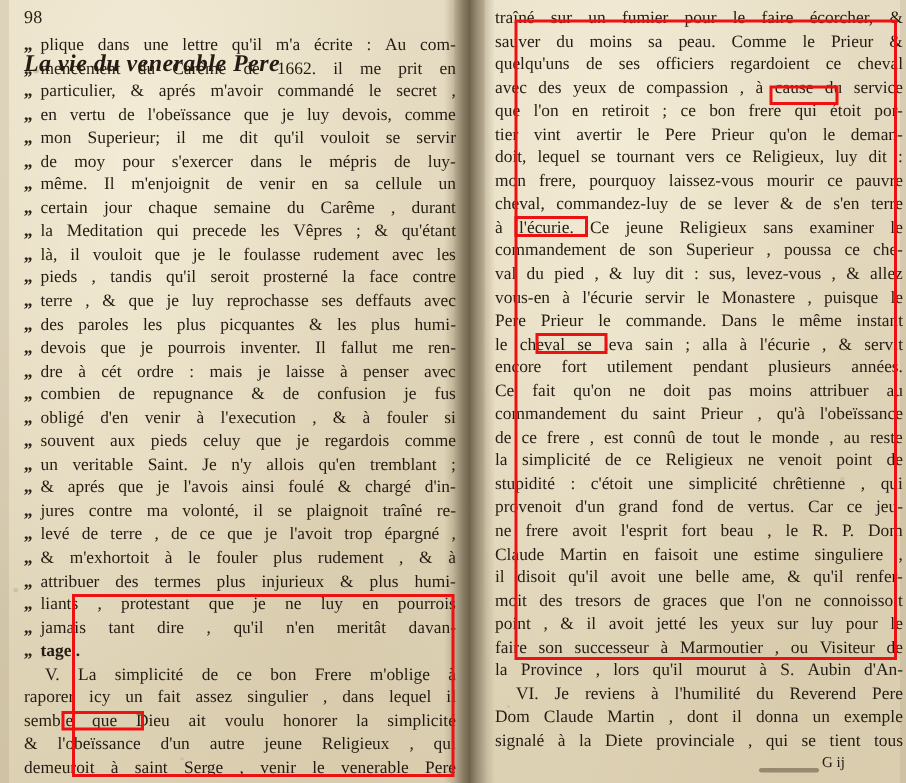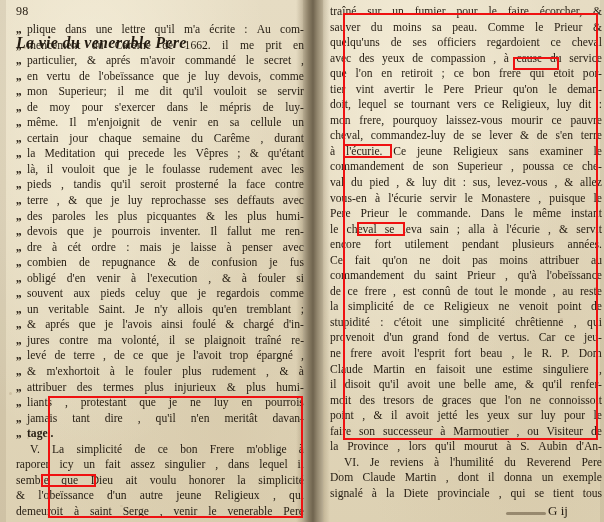--- a/index.html
+++ b/index.html
@@ -63,21 +63,21 @@
   .qm{
     display:inline-block;width:11px;flex:0 0 11px;
     font-size:12px;font-weight:bold;letter-spacing:-.5px;
     color:#2a2116;
   }
   .tx{display:inline-block;font-weight:bold;}
   
   .j{display:flex;justify-content:space-between;flex:1;}
   .j > span{display:inline-block;}
   .sig{
-    position:absolute;font-size:13px;color:#241c12;
+    position:absolute;font-size:10px;color:#241c12;
   }
   
   .redbox{
     position:absolute;border:2.3px solid #ef1111;
     box-sizing:border-box;pointer-events:none;
     background:transparent;
   }
   .redhl{
     position:absolute;border:2.1px solid #ef1111;
     box-sizing:border-box;pointer-events:none;

